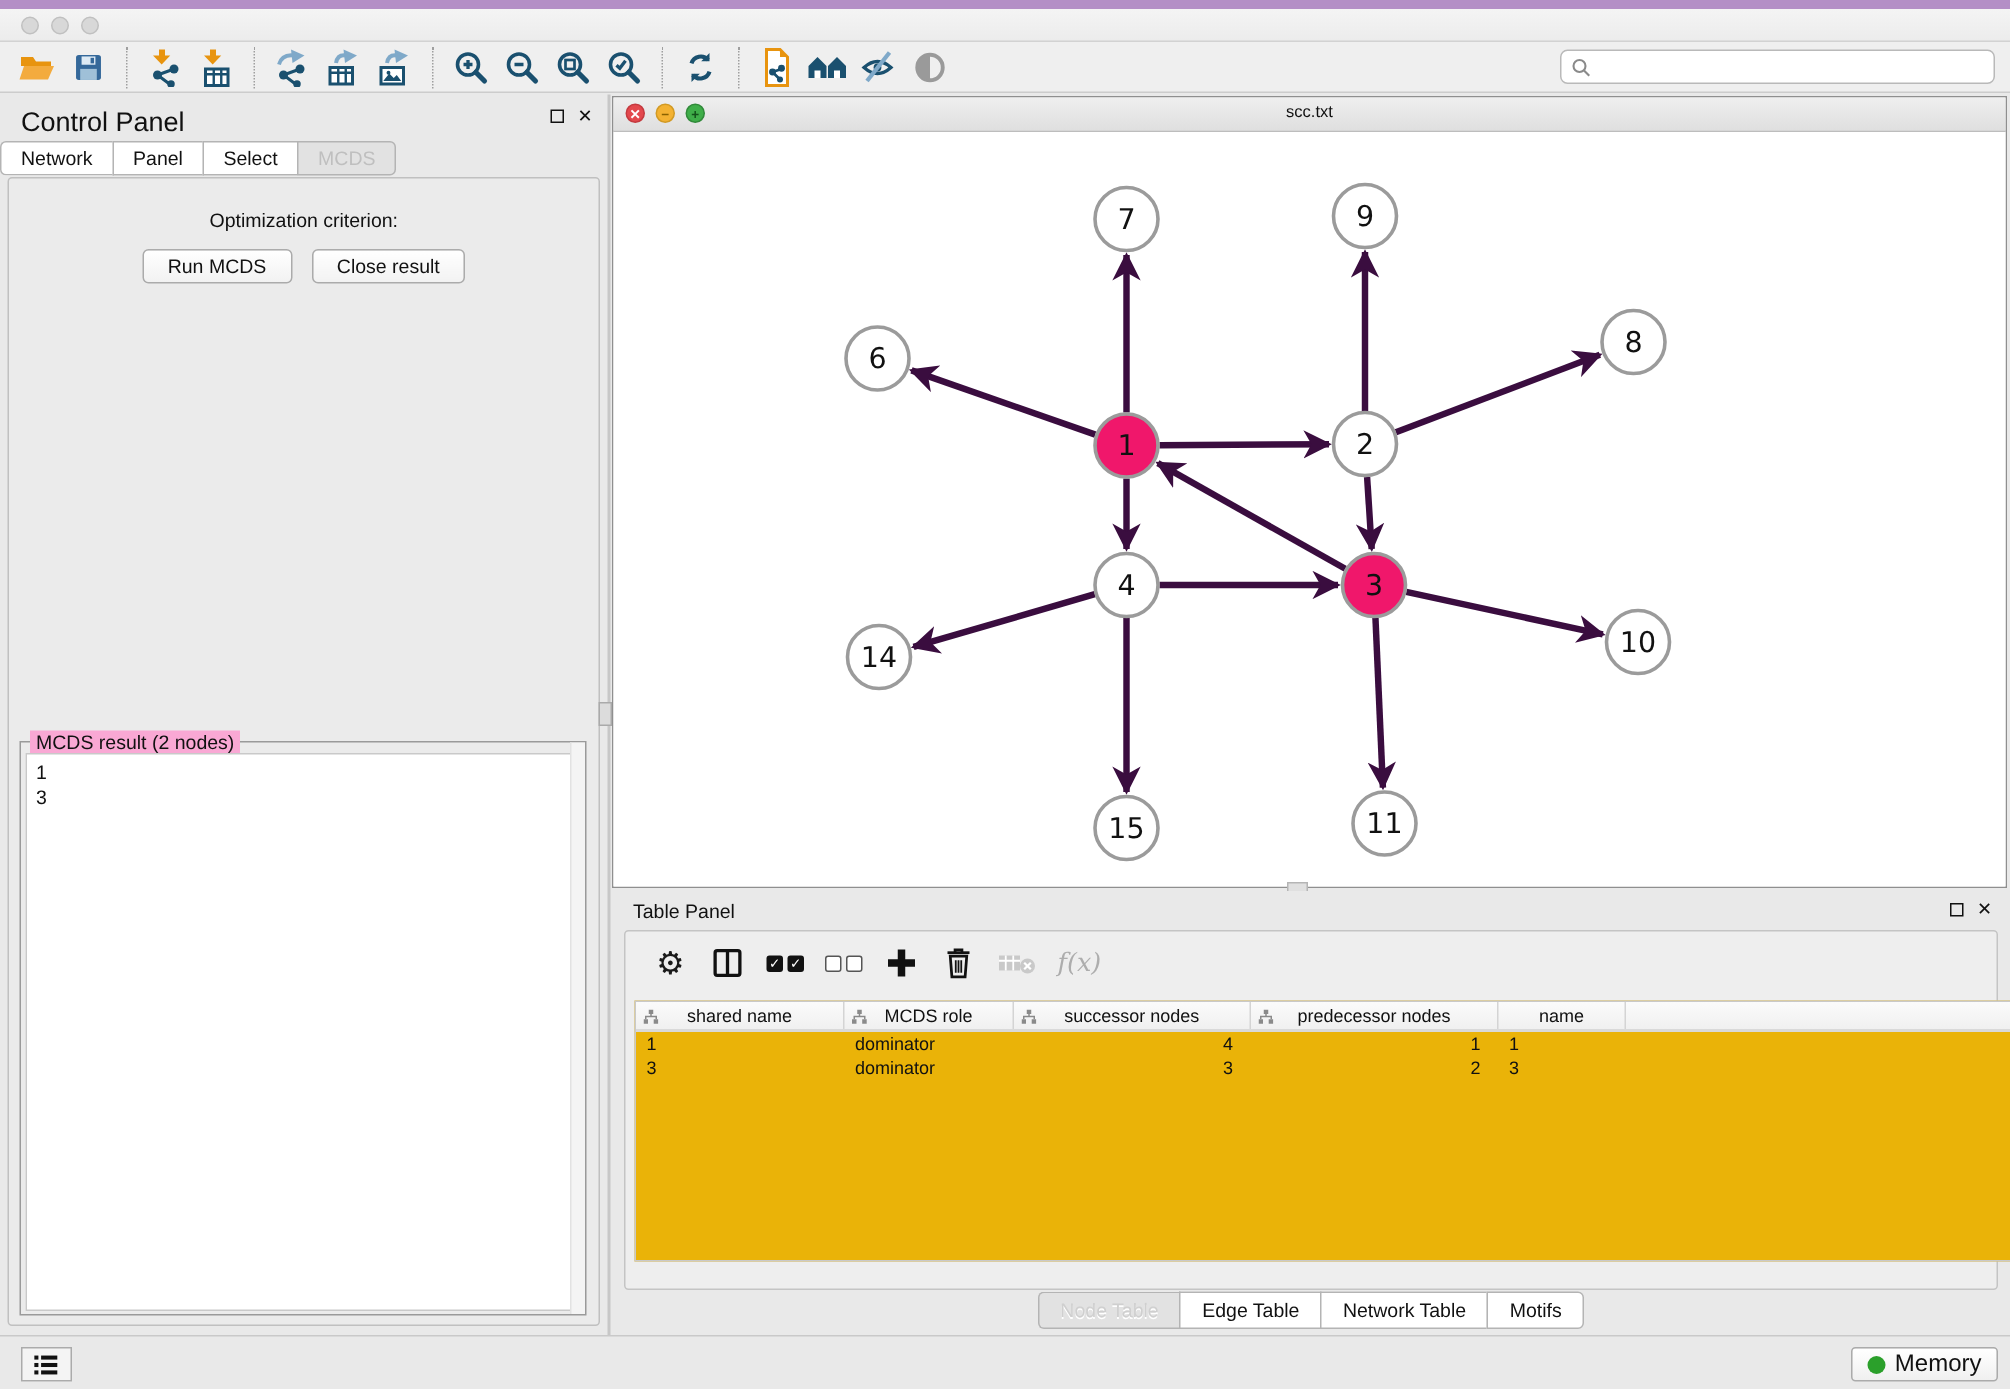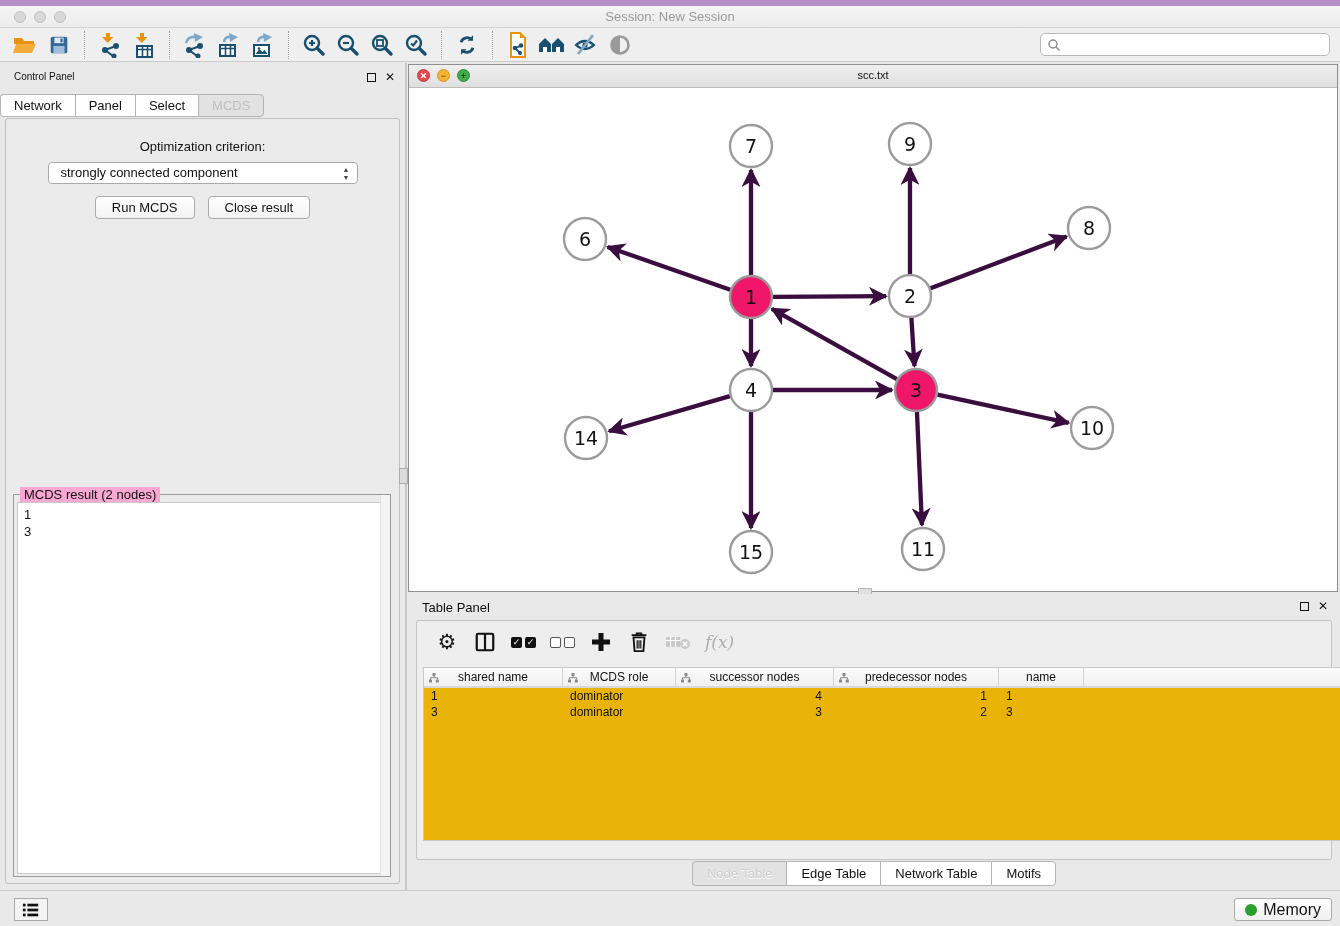--- a/index.html
+++ b/index.html
@@ -18,21 +18,21 @@
     border-bottom:1px solid #cccccc; display:flex; align-items:center; padding-left:8px; }
   .tbtn { width:34px; height:30px; display:flex; align-items:center; justify-content:center; flex:0 0 auto; }
   .tsep { width:1px; height:28px; border-left:1px dotted #9f9f9f; margin:0 8px; flex:0 0 auto; }
   .searchbox { position:absolute; right:10px; top:33px; width:290px; height:23px; background:#fff;
     border:1px solid #b9b9b9; border-radius:5px; display:flex; align-items:center; padding-left:6px; }
   .searchbox input { border:none; outline:none; flex:1; font-size:12px; height:18px; background:transparent; }
 
   
   .control-panel { position:absolute; top:63px; left:0; width:405px; height:827px; background:#e9e9e9; }
   .cp-header { position:relative; height:28px; }
-  .cp-title { position:absolute; left:14px; top:8px; font-size:10px; color:#111; }
+  .cp-title { position:absolute; left:14px; top:8px; font-size:18px; color:#111; }
   .panel-btns { position:absolute; right:10px; top:8px; display:flex; gap:9px; align-items:center; }
   .float-btn { font-size:12px; color:#111; line-height:1; }
   .sq-btn { width:9px; height:9px; border:1.5px solid #111; display:inline-block; }
 
   .cp-tabs { position:absolute; top:31px; left:0; width:100%; display:flex; }
   .tab-group { display:flex; }
   .cp-tab { font-size:13px; padding:3px 13px; background:#fff; border:1px solid #b4b4b4; border-right:none; color:#111; }
   .cp-tab:first-child { border-radius:4px 0 0 4px; }
   .cp-tab.last { border-right:1px solid #b4b4b4; border-radius:0 4px 4px 0; }
   .cp-tab.disabled-active { background:#e2e2e2; color:#bfbfbf; }
@@ -113,21 +113,20 @@
 </head>
 <body>
 
 <div class="desktop-strip"></div>
 <div class="titlebar">
   <div class="traffic">
     <span class="dot"></span>
     <span class="dot"></span>
     <span class="dot"></span>
   </div>
-  <div class="win-title">Session: New Session</div>
 </div>
 
 <div class="toolbar">
   <div class="tbtn">
     <svg width="26" height="24" viewBox="0 0 26 24">
         <path d="M2 5h8l2 3h10v3H2z" fill="#e8940f"></path>
         <path d="M4 11h20l-4 9H1z" fill="#f3ab3e"></path>
       </svg>
   </div>
   <div class="tbtn">
@@ -285,27 +284,20 @@
   <div class="cp-tabs">
     <div class="tab-group">
       <span class="cp-tab">Network</span>
       <span class="cp-tab">Panel</span>
       <span class="cp-tab">Select</span>
       <span class="cp-tab last disabled-active">MCDS</span>
     </div>
   </div>
   <div class="cp-content">
     <div class="opt-label">Optimization criterion:</div>
-    <div class="criterion-select">
-      <span>strongly connected component</span>
-      <span class="stepper">
-          <span>▲</span>
-          <span>▼</span>
-        </span>
-    </div>
     <div class="btn-row">
       <button class="push-btn">Run MCDS</button>
       <button class="push-btn">Close result</button>
     </div>
     <div class="result-group">
       <span class="result-title">MCDS result (2 nodes)</span>
       <div class="result-area">1
 3</div>
       <div class="result-scroll"></div>
     </div>

